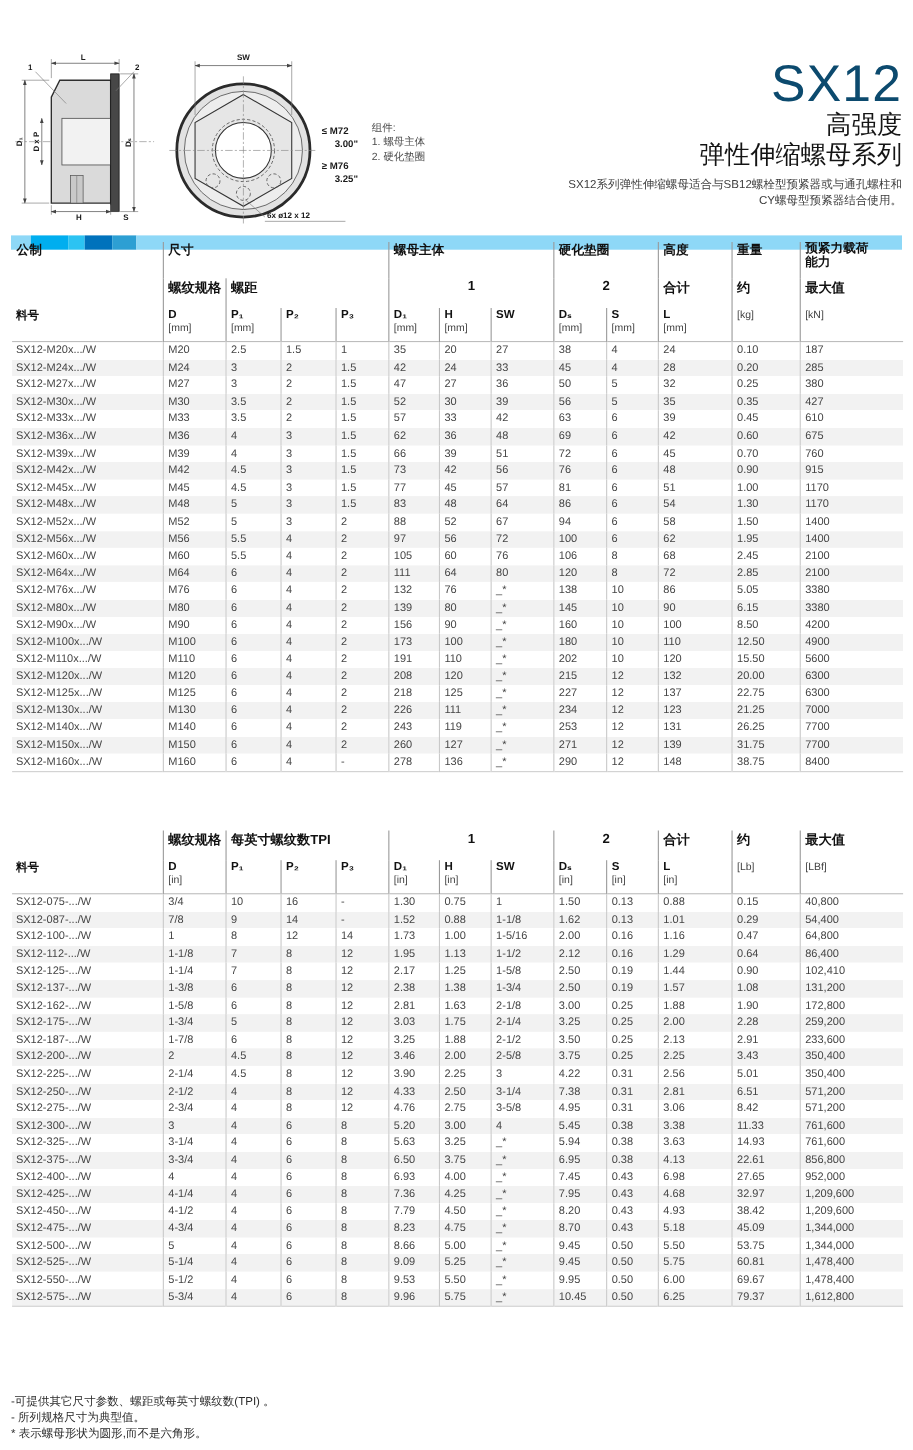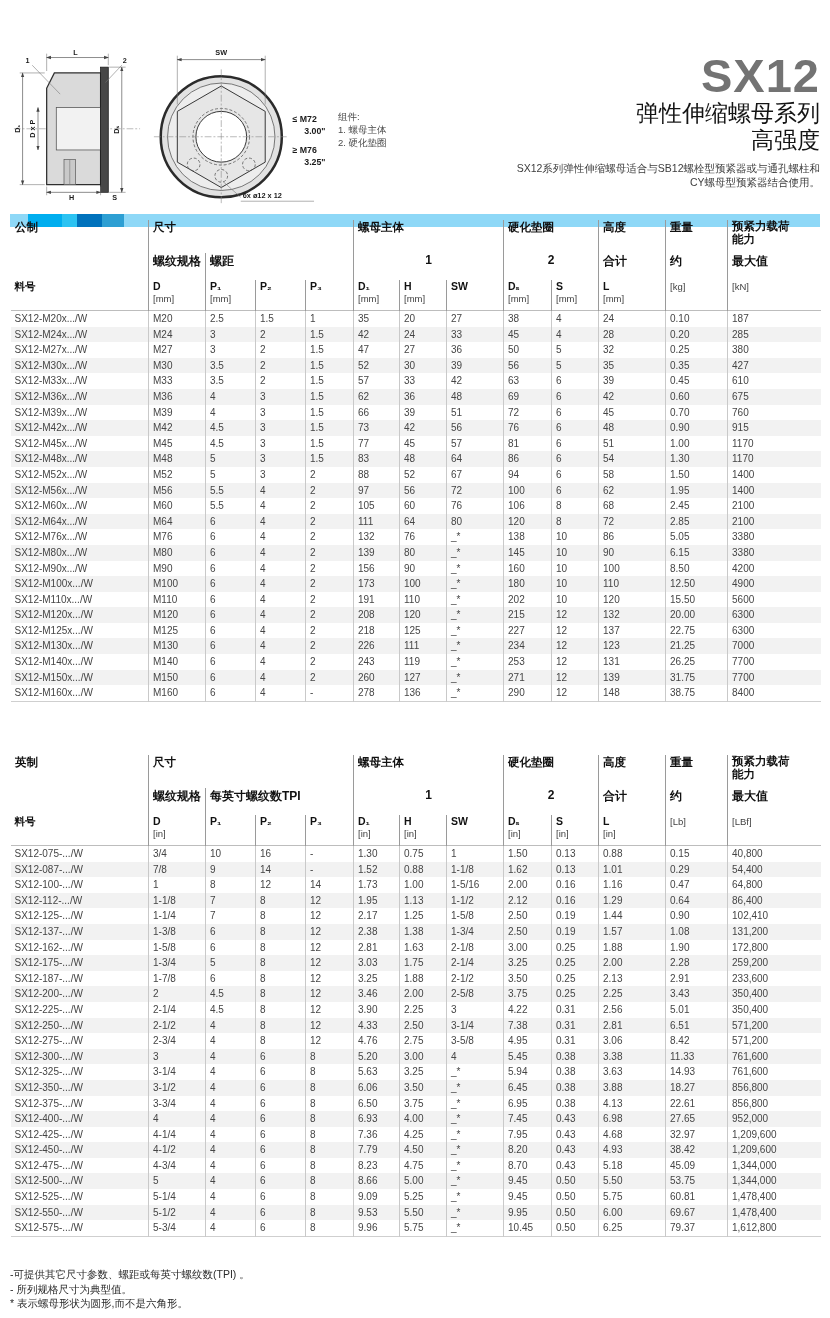--- a/index.html
+++ b/index.html
@@ -18,21 +18,21 @@
   .washer{fill:#474747;stroke:#1d1d1d;stroke-width:0.8;}
   .screw{fill:#c9c9c9;stroke:#555;stroke-width:0.7;}
   .dimtxt{font-size:7.5px;font-weight:bold;fill:#1a1a1a;}
   .annot{font-size:9px;font-weight:bold;fill:#1a1a1a;}
   .dash{stroke:#555;stroke-width:0.8;stroke-dasharray:3 2;fill:none;}
 
   .components{left:338px;top:110px;font-size:9.5px;line-height:13px;color:#4a4a4a;}
 
   
   .titleblock{right:10px;top:52px;text-align:right;}
-  .series{font-size:47px;line-height:48px;color:#737373;letter-spacing:1px;font-weight:700;}
+  .series{font-size:47px;line-height:48px;color:#0c4a6e;letter-spacing:1px;font-weight:400;}
   .t-sub{font-size:23px;line-height:27px;color:#141414;font-weight:400;}
   .t-desc{margin-top:7px;font-size:10.5px;line-height:14px;color:#3d3d3d;}
 
   
   .band{left:10px;top:214px;width:810px;height:13px;display:flex;}
   .band div{height:100%;}
 
   
   .tblwrap{left:10px;width:810px;}
   .m-tbl{top:220px;}
@@ -139,22 +139,22 @@
 </div>
 
 <div class="abs components">
   <div>组件:</div>
   <div>1. 螺母主体</div>
   <div>2. 硬化垫圈</div>
 </div>
 
 <div class="abs titleblock">
   <div class="series">SX12</div>
+  <div class="t-sub">高强度</div>
   <div class="t-sub">弹性伸缩螺母系列</div>
-  <div class="t-sub">高强度</div>
   <div class="t-desc">
     <div>SX12系列弹性伸缩螺母适合与SB12螺栓型预紧器或与通孔螺柱和</div>
     <div>CY螺母型预紧器结合使用。</div>
   </div>
 </div>
 
 <div class="abs band" id="band">
     <div style="width: 18px; background: rgb(142, 216, 247);"></div>
     <div style="width: 34px; background: rgb(0, 174, 239);"></div>
     <div style="width: 15px; background: rgb(44, 195, 242);"></div>
@@ -607,29 +607,20 @@
         <col style="width:46px">
         <col style="width:47px">
         <col style="width:57px">
       <col style="width:48px">
         <col style="width:47px">
         <col style="width:67px">
         <col style="width:62px">
         <col style="width:93px">
     </colgroup>
     <thead>
-      <tr class="h1">
-        <th>英制</th>
-        <th colspan="4" class="vb">尺寸</th>
-        <th colspan="3" class="vb">螺母主体</th>
-        <th colspan="2" class="vb">硬化垫圈</th>
-        <th class="vb">高度</th>
-        <th class="vb">重量</th>
-        <th class="vb wrapcell"><span>预紧力载荷能力</span></th>
-      </tr>
       <tr class="h2">
         <th></th>
         <th class="vb">螺纹规格</th>
         <th colspan="3" class="vb">每英寸螺纹数TPI</th>
         <th colspan="3" class="vb ctr">1</th>
         <th colspan="2" class="vb ctr">2</th>
         <th class="vb">合计</th>
         <th class="vb">约</th>
         <th class="vb">最大值</th>
       </tr>
@@ -869,35 +860,20 @@
           <td>5.63</td>
           <td>3.25</td>
           <td>_*</td>
           <td>5.94</td>
           <td>0.38</td>
           <td>3.63</td>
           <td>14.93</td>
           <td>761,600</td>
         </tr>
         <tr>
-          <td>SX12-350-.../W</td>
-          <td>3-1/2</td>
-          <td>4</td>
-          <td>6</td>
-          <td>8</td>
-          <td>6.06</td>
-          <td>3.50</td>
-          <td>_*</td>
-          <td>6.45</td>
-          <td>0.38</td>
-          <td>3.88</td>
-          <td>18.27</td>
-          <td>856,800</td>
-        </tr>
-        <tr>
           <td>SX12-375-.../W</td>
           <td>3-3/4</td>
           <td>4</td>
           <td>6</td>
           <td>8</td>
           <td>6.50</td>
           <td>3.75</td>
           <td>_*</td>
           <td>6.95</td>
           <td>0.38</td>

